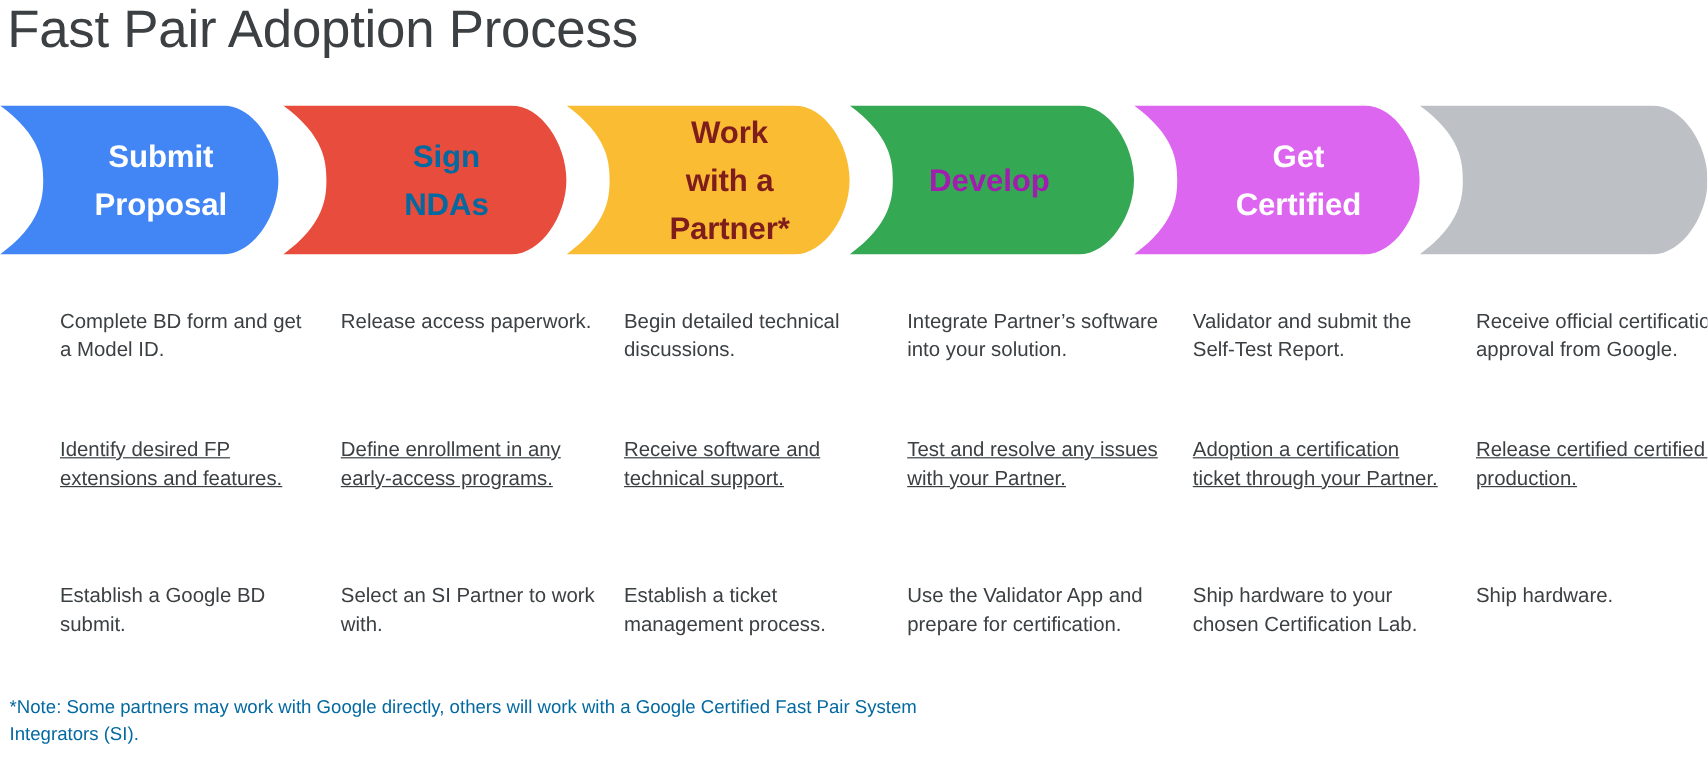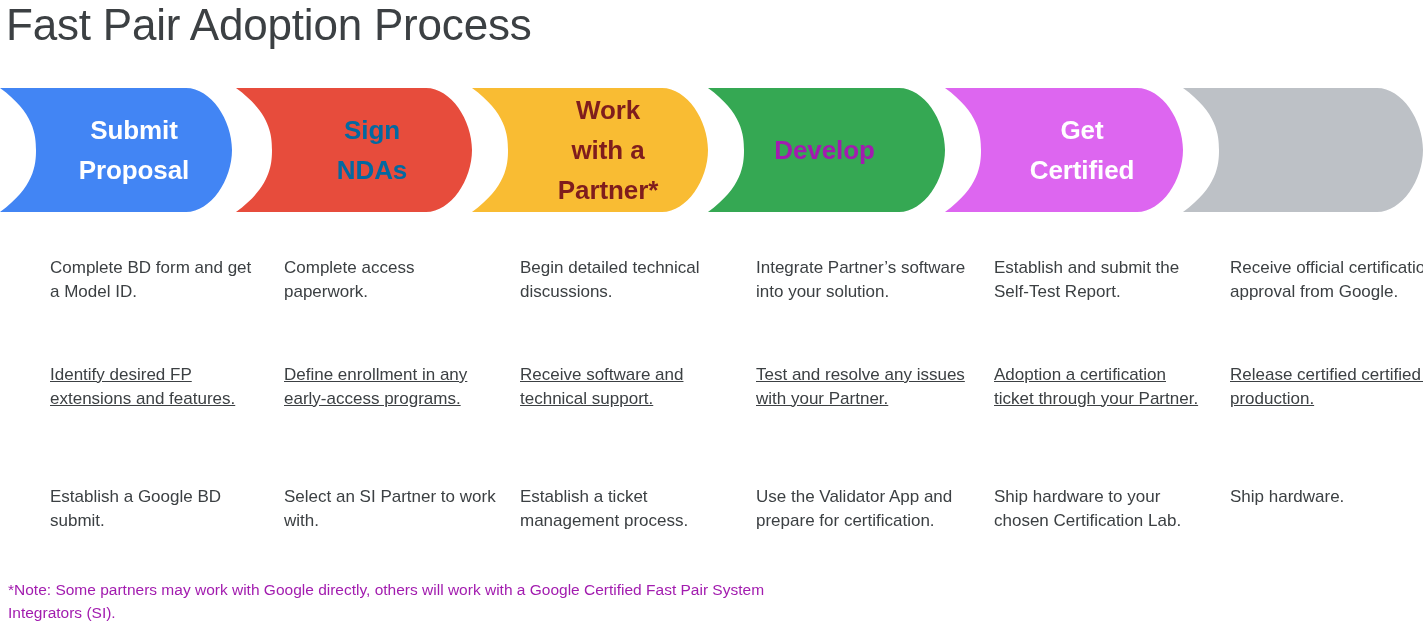--- a/index.html
+++ b/index.html
@@ -99,21 +99,21 @@
   .detail-item.r2 { top: 229px; }
 
   
   .footnote {
     position: absolute;
     left: 8px;
     top: 578px;
     width: 760px;
     font-size: 15.5px;
     line-height: 23px;
-    color: #a21caf;
+    color: #0369a1;
     font-weight: 400;
   }
 </style>
 </head>
 <body>
 
 <div id="page">
 
   <div class="page-title">Fast Pair Adoption Process</div>
 
@@ -145,36 +145,36 @@
       </div>
   </div>
 
   <div class="details-grid" id="details-grid">
       <div class="detail-col" style="left: 16px;">
         <div class="detail-item r0">Complete BD form and get a Model ID.</div>
         <div class="detail-item r1">Identify desired FP extensions and features.</div>
         <div class="detail-item r2">Establish a Google BD submit.</div>
       </div>
       <div class="detail-col" style="left: 250px;">
-        <div class="detail-item r0">Complete access paperwork.</div>
+        <div class="detail-item r0">Release access paperwork.</div>
         <div class="detail-item r1">Define enrollment in any early-access programs.</div>
         <div class="detail-item r2">Select an SI Partner to work with.</div>
       </div>
       <div class="detail-col" style="left: 486px;">
         <div class="detail-item r0">Begin detailed technical discussions.</div>
         <div class="detail-item r1">Receive software and technical support.</div>
         <div class="detail-item r2">Establish a ticket management process.</div>
       </div>
       <div class="detail-col" style="left: 722px;">
         <div class="detail-item r0">Integrate Partner’s software into your solution.</div>
         <div class="detail-item r1">Test and resolve any issues with your Partner.</div>
         <div class="detail-item r2">Use the Validator App and prepare for certification.</div>
       </div>
       <div class="detail-col" style="left: 960px;">
-        <div class="detail-item r0">Establish and submit the Self-Test Report.</div>
+        <div class="detail-item r0">Validator and submit the Self-Test Report.</div>
         <div class="detail-item r1">Adoption a certification ticket through your Partner.</div>
         <div class="detail-item r2">Ship hardware to your chosen Certification Lab.</div>
       </div>
       <div class="detail-col" style="left: 1196px;">
         <div class="detail-item r0">Receive official certification approval from Google.</div>
         <div class="detail-item r1">Release certified certified to production.</div>
         <div class="detail-item r2">Ship hardware.</div>
       </div>
     </div>
 

